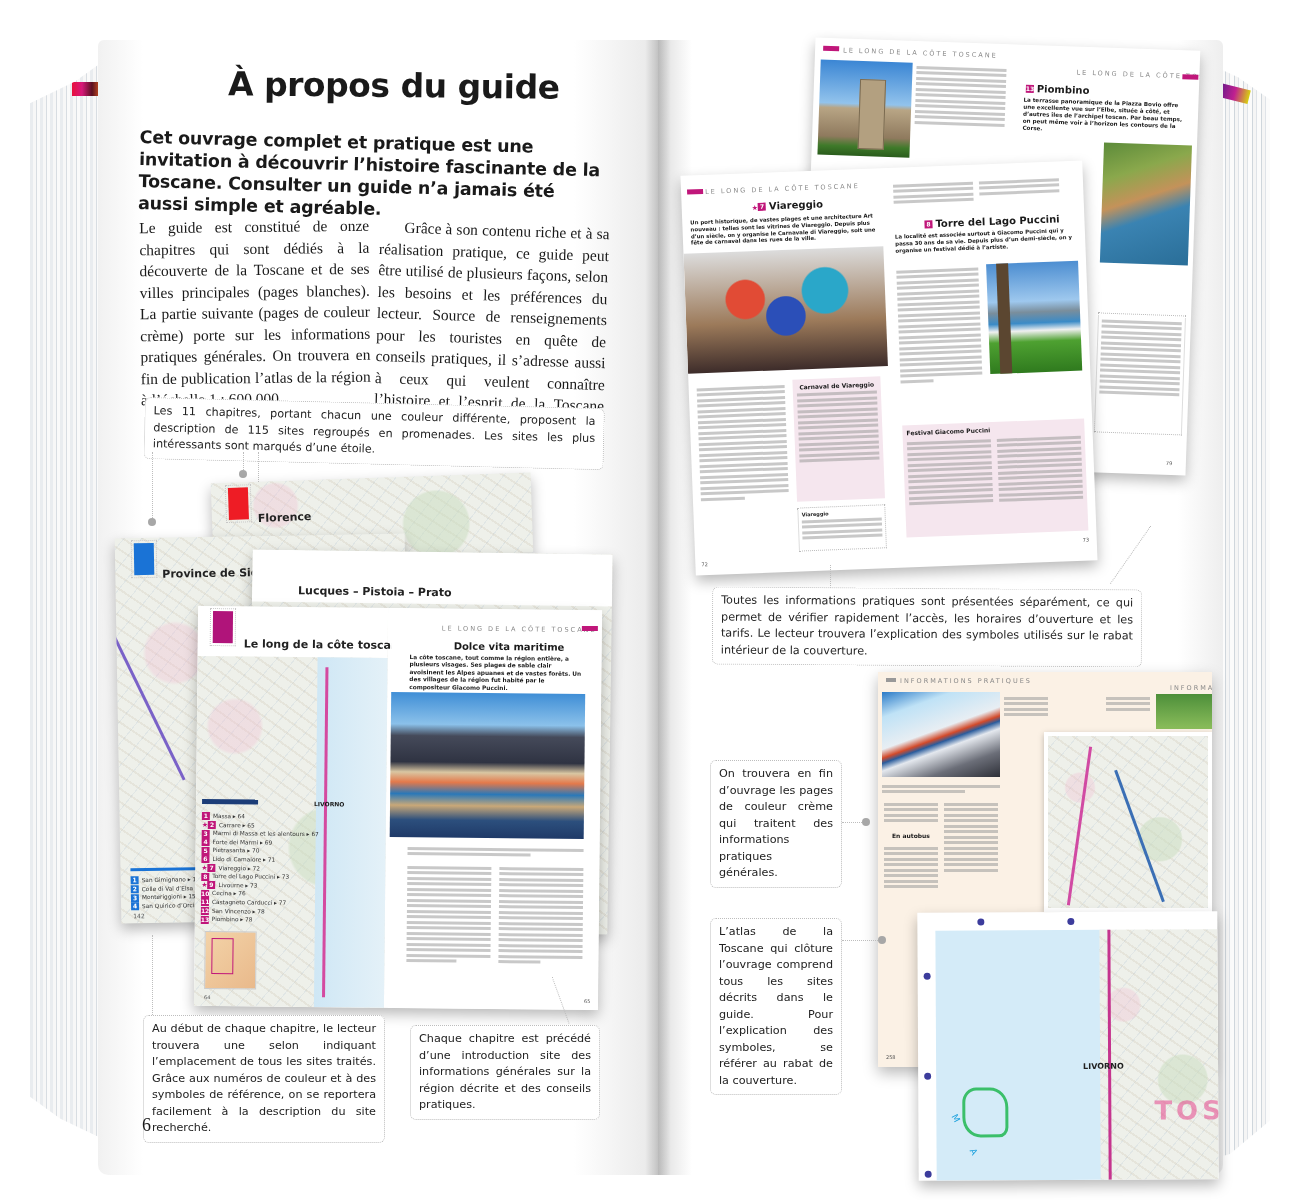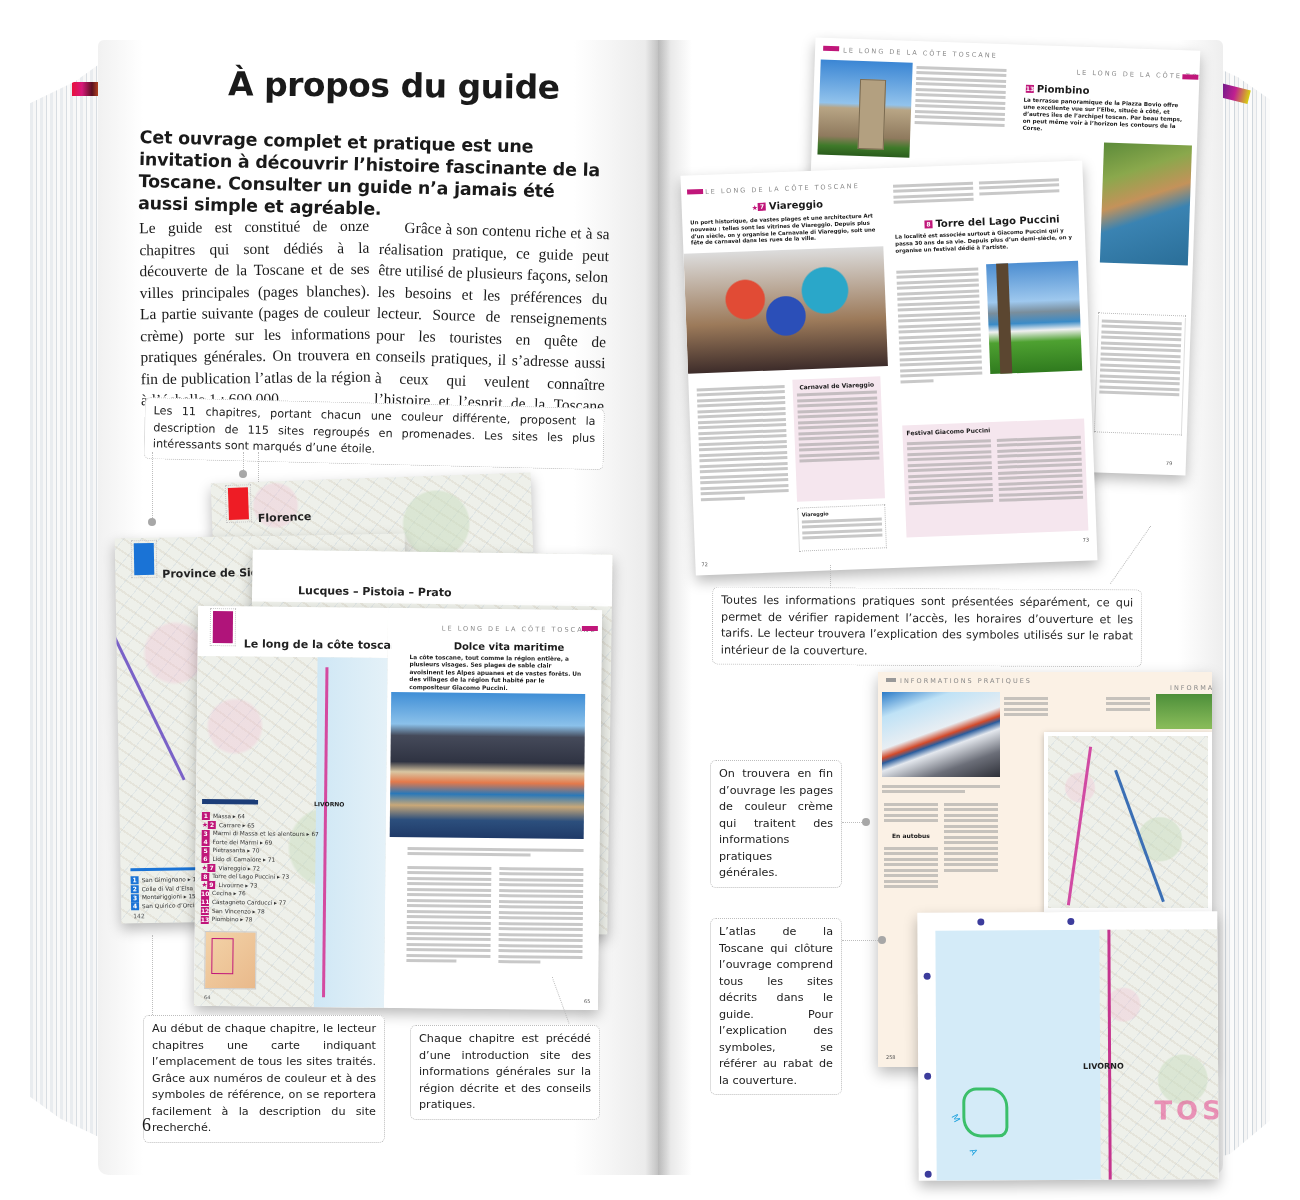--- a/index.html
+++ b/index.html
@@ -223,21 +223,21 @@
           <div class="tiny-line"></div>
           <div class="tiny-line" style="width:50%"></div>
       </div>
       <div style="position:absolute;left:196px;top:388px;font-size:5px;color:#555;">65</div>
     </div>
   </div>
 
   <div class="vline" style="left:152px;top:935px;height:80px;"></div>
   <div class="vline" style="left:560px;top:975px;height:50px;transform:rotate(-20deg);"></div>
 
-  <div class="callout c2">Au début de chaque chapitre, le lecteur chapitres une carte indiquant l’emplacement de tous les sites traités. Grâce aux numéros de couleur et à des symboles de référence, on se reportera facilement à la description du site recherché.</div>
+  <div class="callout c2">Au début de chaque chapitre, le lecteur trouvera une selon indiquant l’emplacement de tous les sites traités. Grâce aux numéros de couleur et à des symboles de référence, on se reportera facilement à la description du site recherché.</div>
   <div class="callout c3">Chaque chapitre est précédé d’une introduction site des informations générales sur la région décrite et des conseils pratiques.</div>
   <div class="page-num">6</div>
 
   <div class="mini" style="left:808px;top:44px;width:385px;height:425px;transform:rotate(2deg);">
     <div class="pink-mark" style="left:8px;top:8px;"></div>
     <div class="running-head" style="left:28px;top:8px;">LE LONG DE LA CÔTE TOSCANE</div>
     <div class="photo" style="left:6px;top:22px;width:92px;height:95px;background:linear-gradient(180deg,#3b86d4 0%,#92c3ec 45%,#b8a585 50%,#8f7a5e 80%,#3f7a2a 90%,#2a5c1c 100%);">
       <div style="position:absolute;left:40px;top:18px;width:26px;height:70px;background:#b3a080;border:1px solid #7a6a50;"></div>
     </div>
     <div style="position:absolute;left:102px;top:22px;width:90px;">

